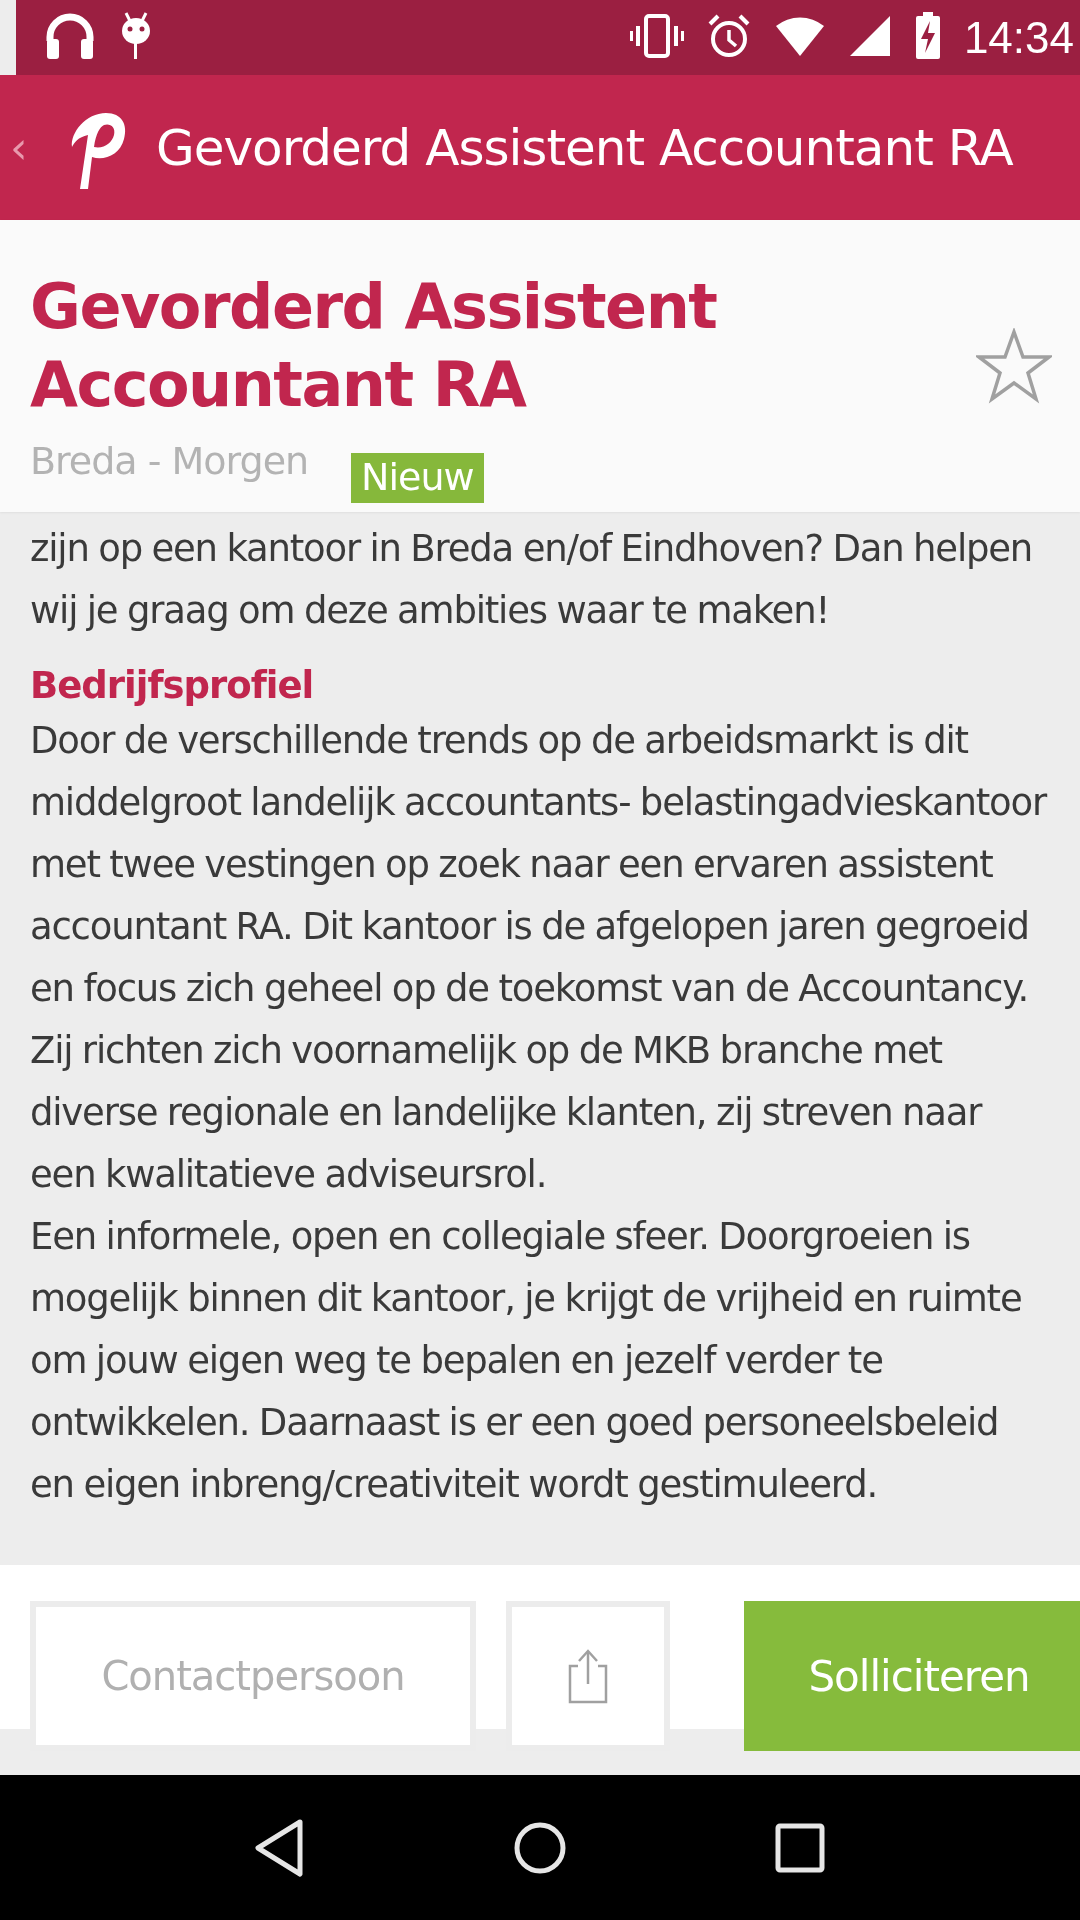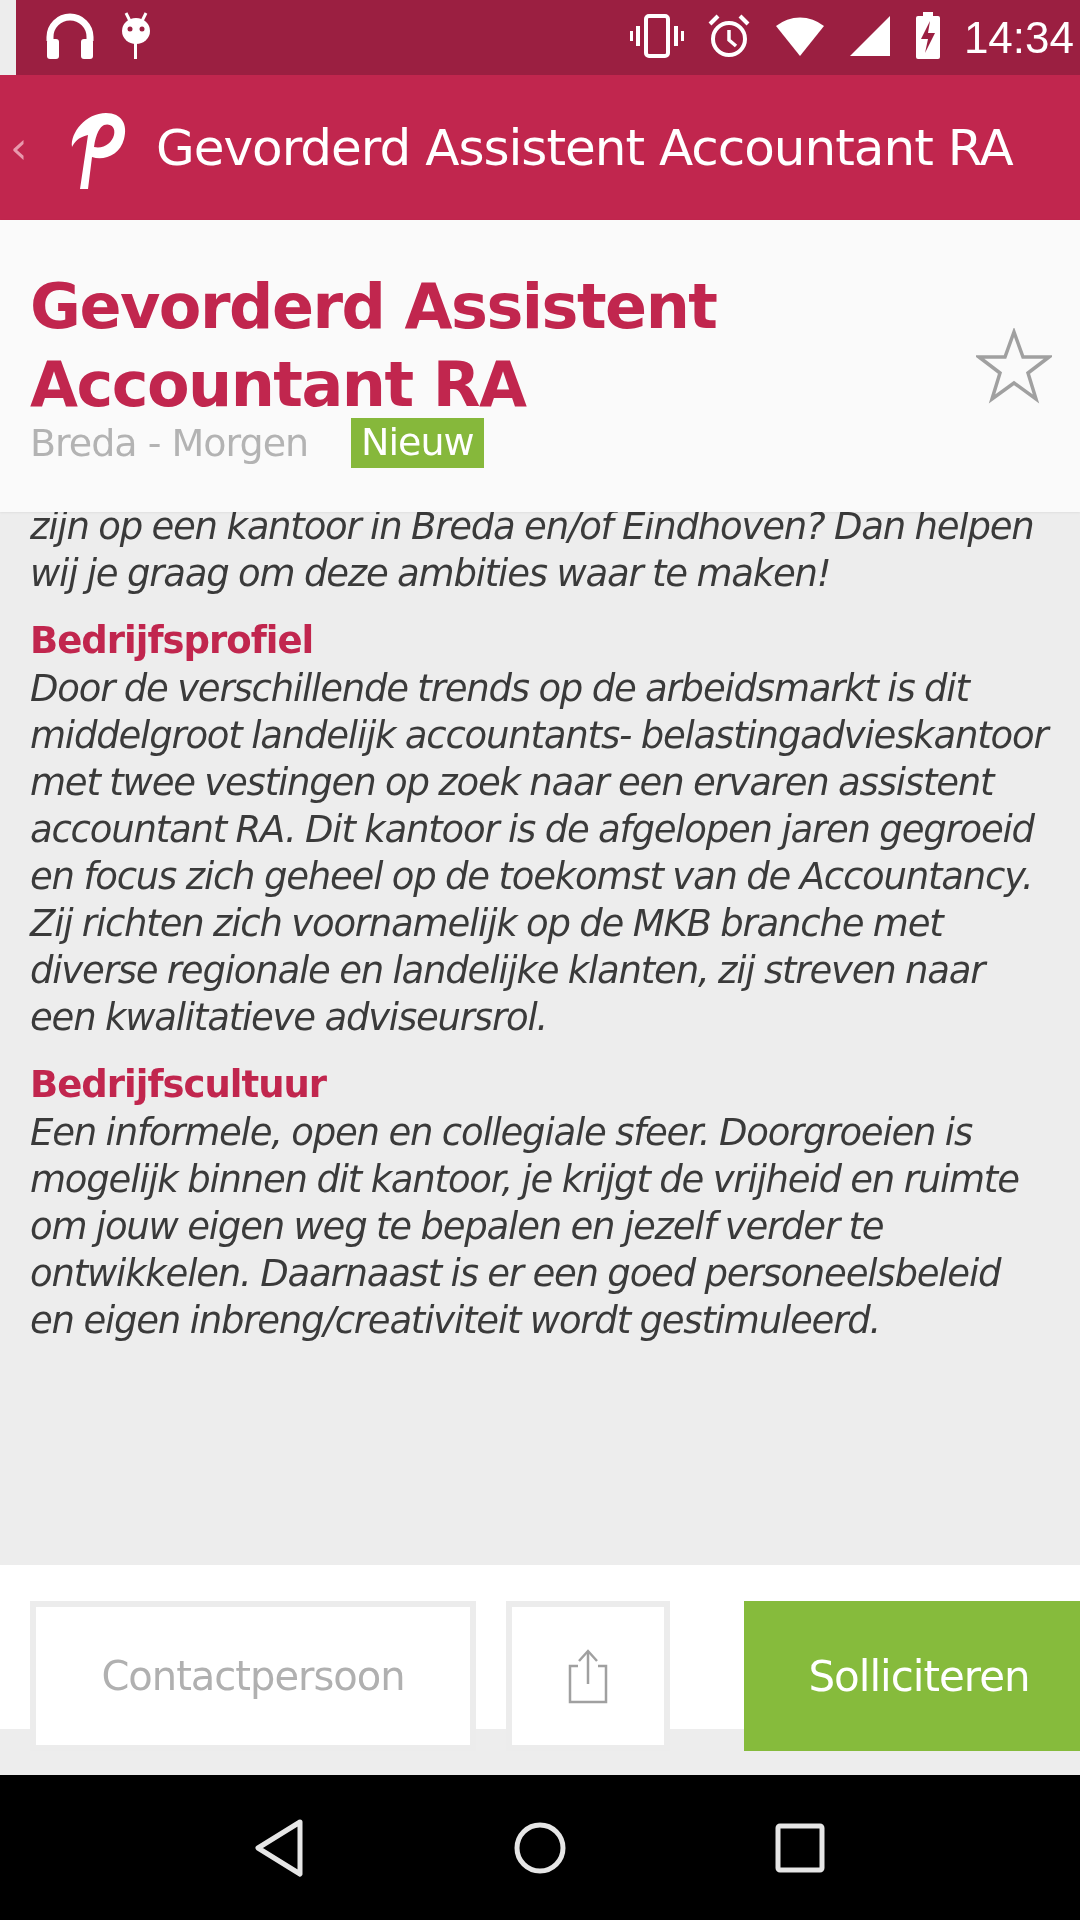--- a/index.html
+++ b/index.html
@@ -41,31 +41,31 @@
     position: absolute; left: 30px; top: 48px; width: 900px;
     color: #c1264e; font-family: "DejaVu Sans", sans-serif; font-weight: bold;
     font-size: 62px; line-height: 78px; letter-spacing: -1.5px;
   }
   .job-meta {
     position: absolute; left: 30px; top: 198px; display: flex; align-items: center;
     font-size: 38px; color: #b3b3b3; font-family: "DejaVu Sans", sans-serif; letter-spacing: -1px; gap: 31px;
   }
   .badge-new {
     background: #86b83b; color: #fff; margin-left: 12px;
-    padding: 2px 10px 4px 10px; font-size: 38px; line-height: 44px; letter-spacing: -1px;
+    padding: 2px 10px 4px 10px; font-size: 38px; line-height: 44px; letter-spacing: -1px; margin-top: 35px;
   }
   .star-button { position: absolute; right: 28px; top: 108px; width: 76px; height: 76px; }
 
   
   .content {
     position: absolute; top: 478px; left: 0; width: 1080px; height: 1087px;
     background: #ededed; overflow: hidden; z-index: 1;
   }
   .content-inner { padding: 0 30px; color: #3a3a3a; font-family: "DejaVu Sans", sans-serif; }
-  .para { font-size: 37px; line-height: 47px; letter-spacing: -1.2px; word-spacing: -1px; font-style: italic; }
+  .para { font-size: 37px; line-height: 62px; letter-spacing: -1.2px; word-spacing: -1px; }
   .section-heading {
     color: #c1264e; font-weight: bold; font-size: 37px; line-height: 48px;
     letter-spacing: -1px; margin-top: 20px;
   }
 
   
   .action-bar {
     position: absolute; top: 1565px; left: 0; width: 1080px; height: 164px;
     background: #fff; z-index: 3;
   }
@@ -182,21 +182,20 @@
 </div>
 
 <div class="content">
   <div class="content-inner">
     <p class="para" style="margin-top:-22px;">binnen de Controlepraktijk waarbij je werkzaam zult</p>
     <p class="para">zijn op een kantoor in Breda en/of Eindhoven? Dan helpen wij je graag om deze ambities waar te maken!</p>
 
     <h3 class="section-heading">Bedrijfsprofiel</h3>
     <p class="para">Door de verschillende trends op de arbeidsmarkt is dit middelgroot landelijk accountants- belastingadvieskantoor met twee vestingen op zoek naar een ervaren assistent accountant RA. Dit kantoor is de afgelopen jaren gegroeid en focus zich geheel op de toekomst van de Accountancy. Zij richten zich voornamelijk op de MKB branche met diverse regionale en landelijke klanten, zij streven naar een kwalitatieve adviseursrol.</p>
 
-    <h3 class="section-heading">Bedrijfscultuur</h3>
     <p class="para">Een informele, open en collegiale sfeer. Doorgroeien is mogelijk binnen dit kantoor, je krijgt de vrijheid en ruimte om jouw eigen weg te bepalen en jezelf verder te ontwikkelen. Daarnaast is er een goed personeelsbeleid en eigen inbreng/creativiteit wordt gestimuleerd.</p>
 
     <p class="para"></p>
   </div>
 </div>
 
 <div class="action-bar">
   <div class="btn-contact">
     <span>Contactpersoon</span>
   </div>

